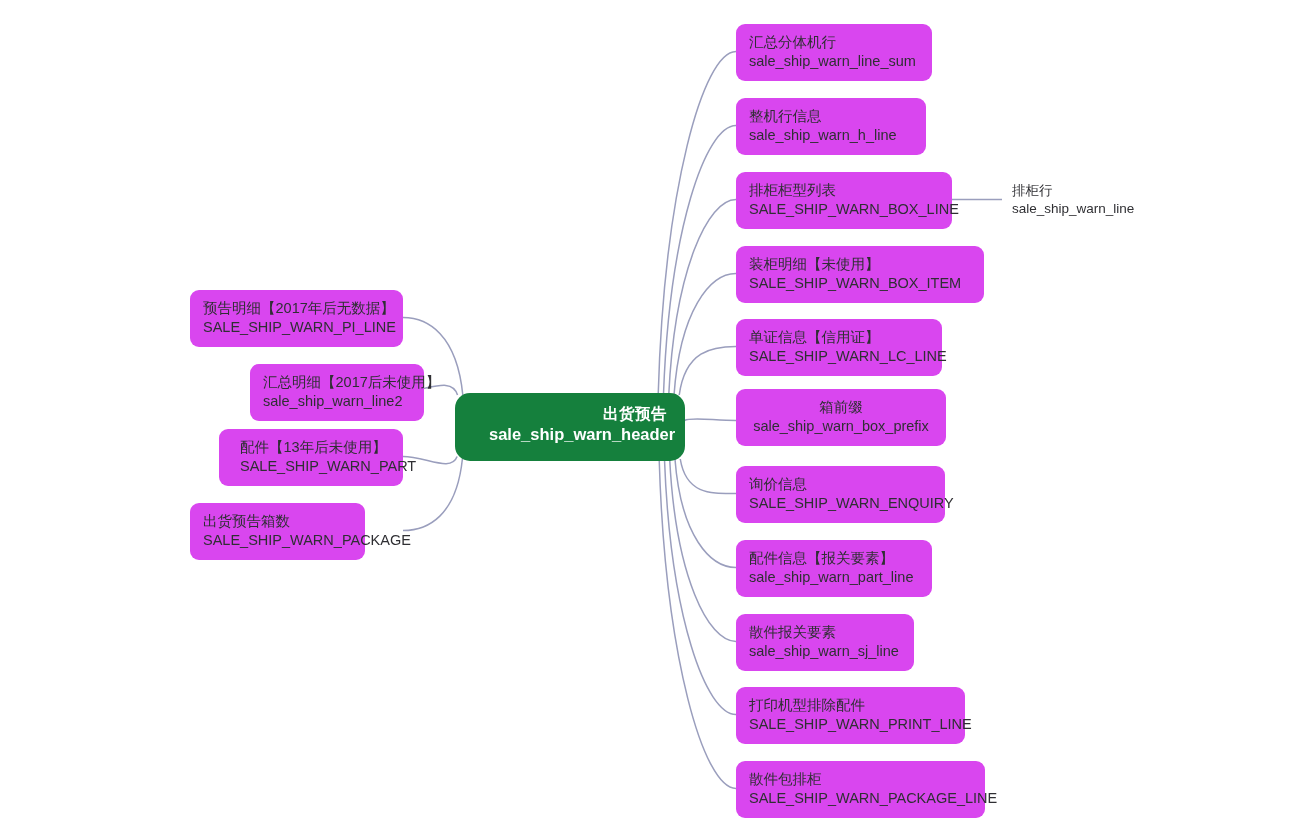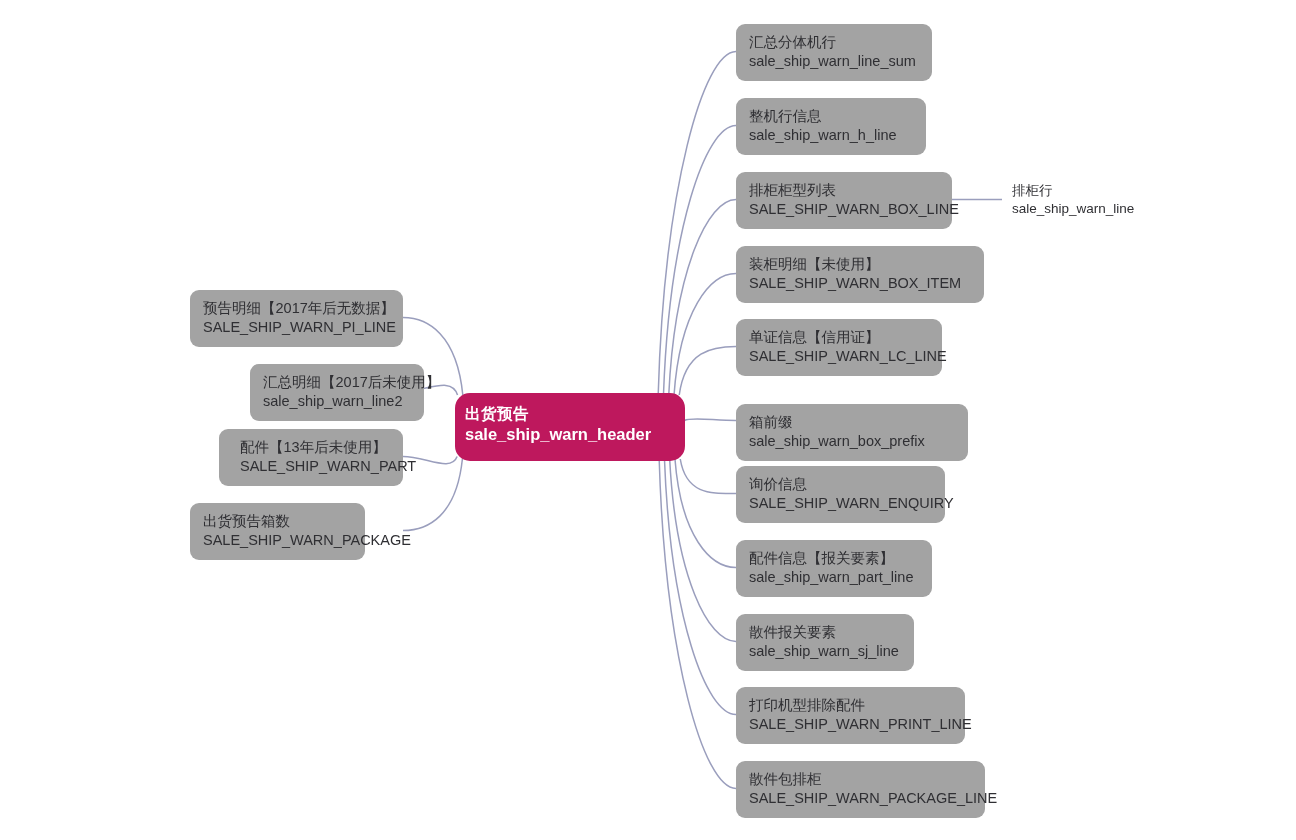--- a/index.html
+++ b/index.html
@@ -22,45 +22,45 @@
     left: 0;
     top: 0;
     width: 1296px;
     height: 840px;
     pointer-events: none;
   }
   .node {
     position: absolute;
     box-sizing: border-box;
     border-radius: 9px;
-    background: #a3a3a3;
+    background: #d946ef;
     color: #2f2f33;
     padding: 9px 13px 10px 13px;
     line-height: 1.32;
     white-space: nowrap;
   }
   .node .l1 {
     font-size: 14.5px;
     display: block;
   }
   .node .l2 {
     font-size: 14.5px;
     display: block;
   }
   
   .node.right { text-align: left; }
   
   .node.left { text-align: left; }
 
   .node.root {
-    background: #be185d;
+    background: #15803d;
     color: #ffffff;
     border-radius: 15px;
-    text-align: left;
-    padding: 11px 18px 13px 10px;
+    text-align: right;
+    padding: 11px 18px 13px 34px;
     font-weight: bold;
   }
   .node.root .l1 { font-size: 15.5px; letter-spacing: .5px; }
   .node.root .l2 { font-size: 16.5px; }
 
   .node.plain {
     background: transparent;
     padding: 0;
     color: #2f2f33;
   }
@@ -105,21 +105,21 @@
       <span class="l2">SALE_SHIP_WARN_BOX_LINE</span>
     </div>
     <div class="node right" style="left: 736px; top: 246px; width: 248px; min-height: 55px;">
       <span class="l1">装柜明细【未使用】</span>
       <span class="l2">SALE_SHIP_WARN_BOX_ITEM</span>
     </div>
     <div class="node right" style="left: 736px; top: 319px; width: 206px; min-height: 55px;">
       <span class="l1">单证信息【信用证】</span>
       <span class="l2">SALE_SHIP_WARN_LC_LINE</span>
     </div>
-    <div class="node right" style="left: 736px; top: 404px; width: 232px; min-height: 55px;">
+    <div class="node right" style="left: 736px; top: 389px; width: 210px; min-height: 55px; text-align: center;">
       <span class="l1">箱前缀</span>
       <span class="l2">sale_ship_warn_box_prefix</span>
     </div>
     <div class="node right" style="left: 736px; top: 466px; width: 209px; min-height: 55px;">
       <span class="l1">询价信息</span>
       <span class="l2">SALE_SHIP_WARN_ENQUIRY</span>
     </div>
     <div class="node right" style="left: 736px; top: 540px; width: 196px; min-height: 55px;">
       <span class="l1">配件信息【报关要素】</span>
       <span class="l2">sale_ship_warn_part_line</span>

